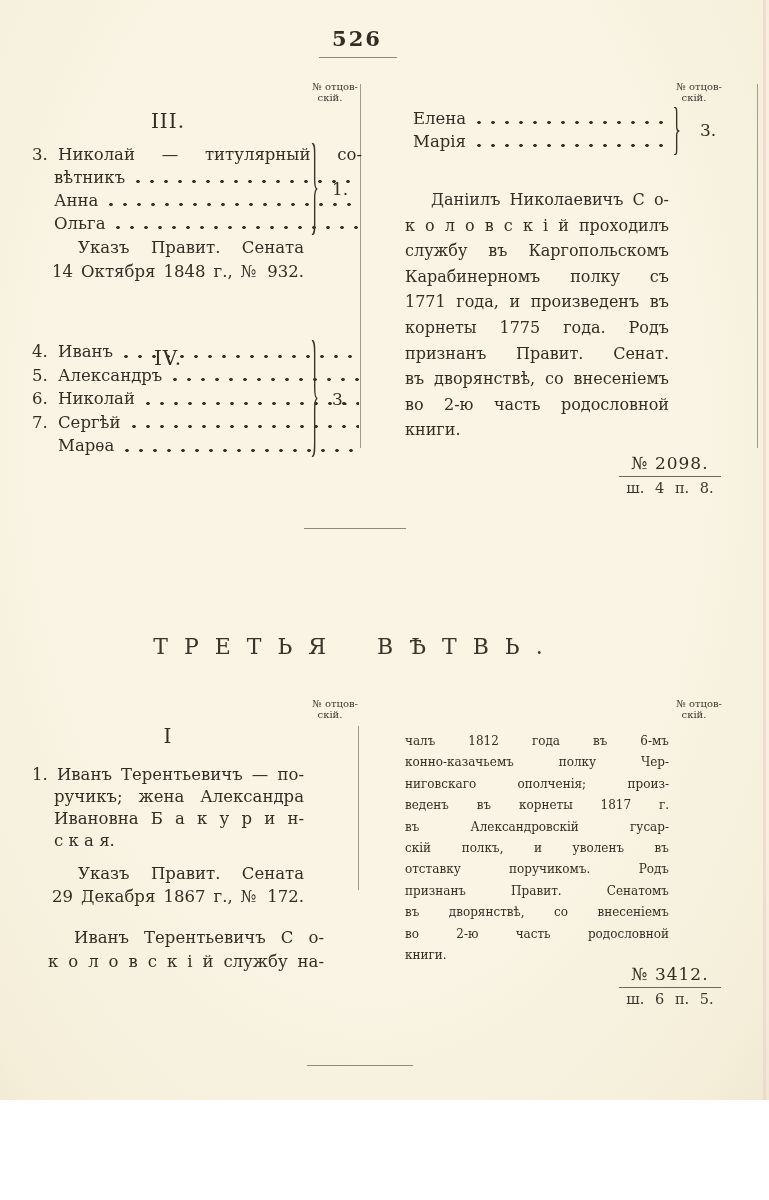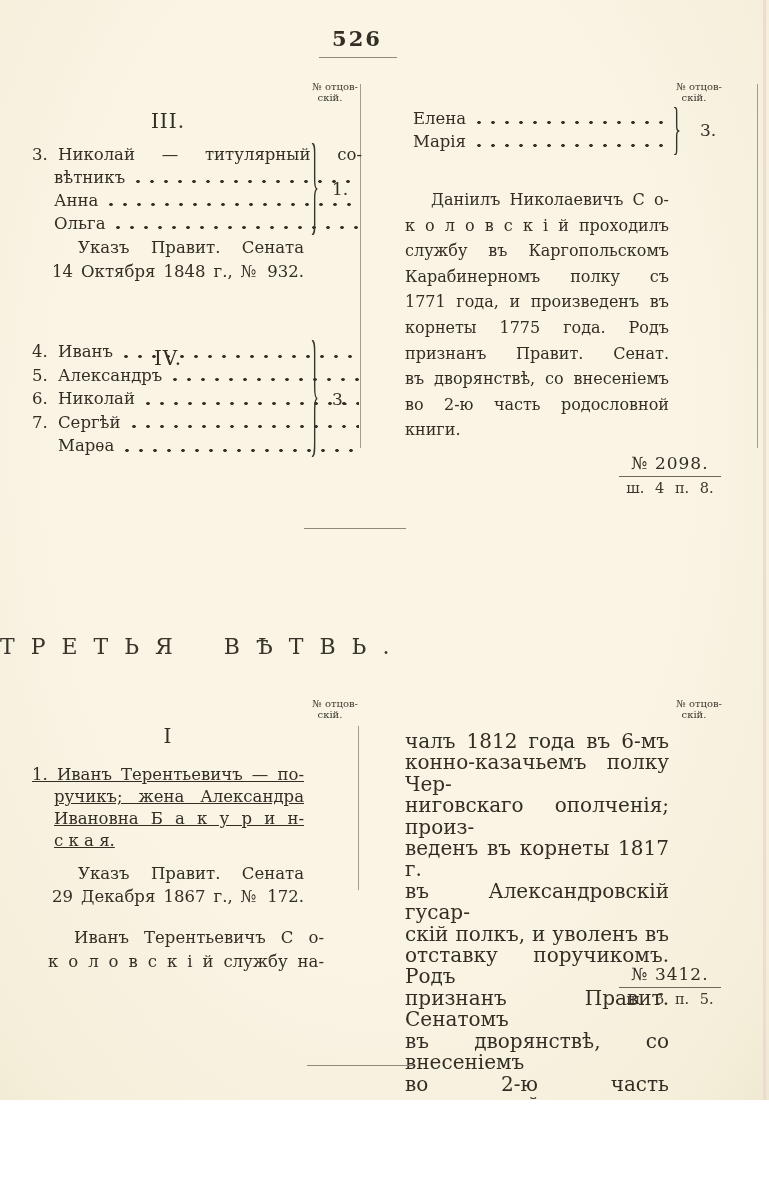--- a/index.html
+++ b/index.html
@@ -11,39 +11,39 @@
   }
   .abs{position:absolute;}
   .pageno{left:0;top:26px;width:714px;text-align:center;font-size:21px;letter-spacing:2px;font-weight:600;}
   .hrule{background:#8f897b;height:1px;}
   .vrule{background:#a39c8d;width:1px;}
   .edge-strip{left:763px;top:0;width:3px;height:1200px;background:#eed7d0;opacity:.85;}
   .col-label{width:66px;font-size:10px;line-height:11px;color:#3b352c;}
   .col-label .l1{text-align:right;}
   .col-label .l2{text-align:center;padding-left:10px;}
   .rheading{text-align:center;font-size:20px;letter-spacing:1px;}
-  .branch-heading{left:0;top:634px;width:712px;text-align:left;font-size:22px;letter-spacing:16px;word-spacing:12px;color:#3a342a;}
+  .branch-heading{left:0;top:634px;width:712px;text-align:center;font-size:22px;letter-spacing:16px;word-spacing:12px;color:#3a342a;}
   .body-text{font-size:16.5px;}
   .gline{display:flex;line-height:23px;}
   .gline .num{flex:0 0 26px;}
   .gline .jtext{flex:1;text-align:justify;text-align-last:justify;}
   .drow{display:flex;line-height:23px;padding-left:22px;}
   .drow.withnum{padding-left:0;}
   .drow .num{flex:0 0 26px;}
   .drow .dname{flex:0 0 auto;padding-right:4px;}
   .dots{flex:1;margin-right:3px;
     background-image:radial-gradient(circle,#3a342b 1.6px,rgba(0,0,0,0) 1.9px);
     background-size:14px 5px;background-repeat:repeat-x;background-position:2px calc(100% - 5px);}
   .brace{position:absolute;top:0;}
   .fnum{position:absolute;top:50%;transform:translateY(-50%);font-size:17px;}
   .para .pline{text-align:justify;text-align-last:justify;line-height:inherit;}
   .para .pline:last-child{text-align-last:left;}
   .para.all-just .pline:last-child{text-align-last:justify;}
   .para.indent-first .pline:first-child{text-indent:26px;}
-  .para.hang .pline{padding-left:22px;text-decoration:underline;}
+  .para.hang .pline{padding-left:22px;}
   .para.hang .pline:first-child{text-indent:-22px;}
   .numblock{width:230px;text-align:center;}
   .case-num{font-size:17px;line-height:20px;letter-spacing:1px;}
   .case-rule{width:102px;height:1px;background:#6e685c;margin:3px auto 2px auto;}
   .case-code{font-size:14.5px;line-height:18px;word-spacing:6px;color:#3b352c;}
 </style>
 </head>
 <body>
 
 <div class="page">
@@ -192,21 +192,21 @@
   <div class="abs body-text para all-just indent-first" style="left:52px;top:862px;width:252px;line-height:23px;">
       <div class="pline">Указъ Правит. Сената</div>
       <div class="pline">29 Декабря 1867 г., № 172.</div>
     </div>
 
   <div class="abs body-text para all-just indent-first" style="left:48px;top:926px;width:276px;line-height:24px;">
       <div class="pline">Иванъ Терентьевичъ С о-</div>
       <div class="pline">к о л о в с к і й службу на-</div>
     </div>
 
-  <div class="abs para" style="left:405px;top:731px;width:264px;font-size:20px;line-height:21.4px;">
+  <div class="abs para" style="left:405px;top:731px;width:264px;font-size:12px;line-height:21.4px;">
       <div class="pline">чалъ 1812 года въ 6-мъ</div>
       <div class="pline">конно-казачьемъ полку Чер-</div>
       <div class="pline">ниговскаго ополченія; произ-</div>
       <div class="pline">веденъ въ корнеты 1817 г.</div>
       <div class="pline">въ Александровскій гусар-</div>
       <div class="pline">скій полкъ, и уволенъ въ</div>
       <div class="pline">отставку поручикомъ. Родъ</div>
       <div class="pline">признанъ Правит. Сенатомъ</div>
       <div class="pline">въ дворянствѣ, со внесеніемъ</div>
       <div class="pline">во 2-ю часть родословной</div>

